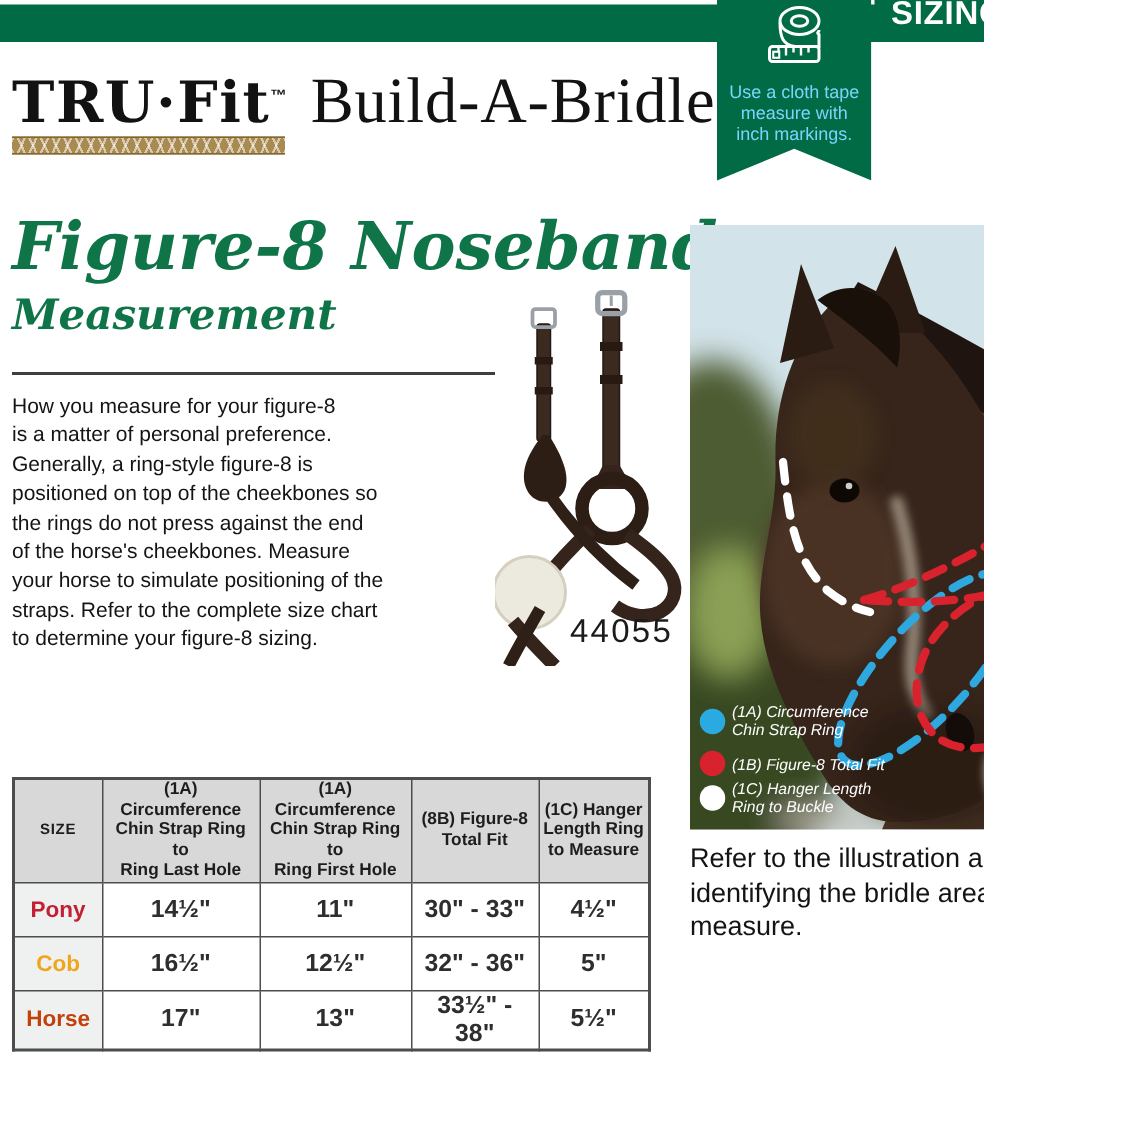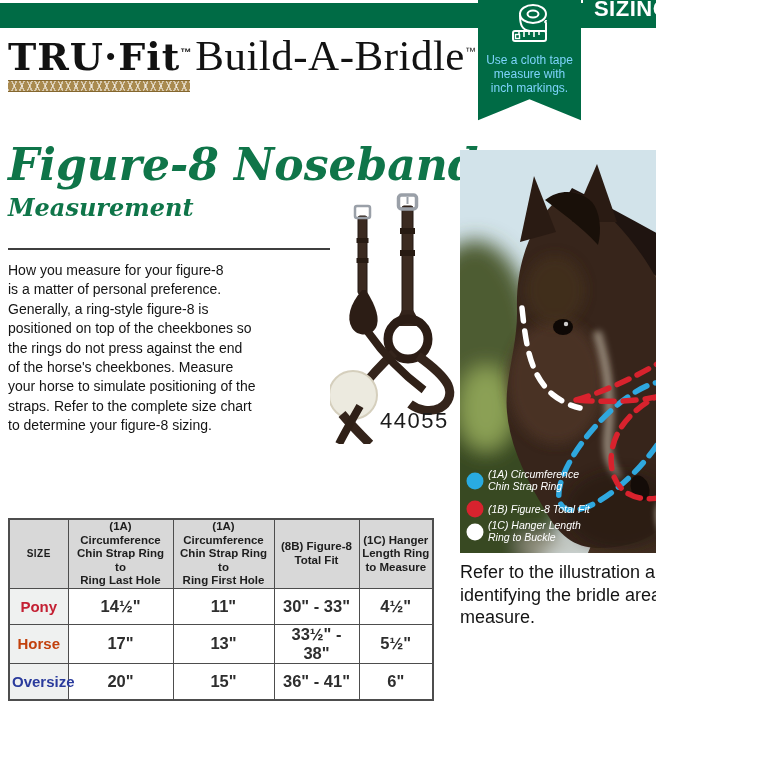--- a/index.html
+++ b/index.html
@@ -13,35 +13,35 @@
   .sg-text{color:#fff;font-weight:bold;font-size:22px;line-height:27px;margin-top:-5px;
            letter-spacing:.5px;white-space:nowrap;}
 
   
   .ribbon{position:absolute;left:478px;top:0;width:103px;height:124px;z-index:5;
           clip-path:polygon(0 0,100% 0,100% 97%,50% 80%,0 97%);text-align:center;}
   .ribbon-text{margin-top:2px;color:#7dd3fc;font-size:12px;line-height:1.18;white-space:pre-line;}
   .tape-icon{margin-top:3px;}
 
   
-  .logo{position:absolute;left:8px;top:34px;display:flex;align-items:baseline;gap:3px;color:#121212;}
+  .logo{position:absolute;left:8px;top:46px;display:flex;align-items:baseline;gap:15px;color:#121212;}
   .trufit{position:relative;font-family:"DejaVu Serif",serif;font-weight:bold;font-size:38px;
           letter-spacing:1px;line-height:1;}
   .braid{position:absolute;left:0;right:2px;top:42px;height:10px;border-top:1px solid #84672f;border-bottom:1px solid #84672f;
          background:
            repeating-linear-gradient(115deg,rgba(255,255,255,.55) 0 1.5px,transparent 1.5px 7px),
            repeating-linear-gradient(65deg,rgba(255,255,255,.55) 0 1.5px,transparent 1.5px 7px);}
   .bab{font-family:"Liberation Serif",serif;font-size:43px;line-height:1;letter-spacing:.5px;}
   .tm{font-size:11px;vertical-align:super;font-family:"Liberation Sans",sans-serif;}
 
   
   .h1{position:absolute;left:8px;top:143px;font-family:"DejaVu Serif",serif;font-style:italic;
       font-weight:bold;font-size:44px;line-height:1;}
   .h2{position:absolute;left:8px;top:196px;font-family:"DejaVu Serif",serif;font-style:italic;
-      font-weight:bold;font-size:24px;line-height:1;}
+      font-weight:bold;font-size:28px;line-height:1;}
   .rule{position:absolute;left:8px;top:248px;width:322px;height:2px;background:#3f3f3f;}
 
   .intro{position:absolute;left:8px;top:261px;width:330px;font-size:14px;line-height:19.4px;
          color:#141414;white-space:pre-line;}
 
   
   .product{position:absolute;left:330px;top:192px;width:126px;height:252px;}
   .item-number{position:absolute;left:50px;top:216px;font-size:22px;letter-spacing:1.5px;color:#1b1b1b;}
 
   
@@ -237,29 +237,29 @@
     </thead>
     <tbody>
       <tr>
         <th style="color: rgb(196, 32, 51);">Pony</th>
         <td>14½"</td>
         <td>11"</td>
         <td>30" - 33"</td>
         <td>4½"</td>
       </tr>
       <tr>
+        <th style="color: rgb(239, 165, 29);">Cob</th>
+        <td>16½"</td>
+        <td>12½"</td>
+        <td>32" - 36"</td>
+        <td>5"</td>
+      </tr>
+      <tr>
         <th style="color: #c2410c;">Horse</th>
         <td>17"</td>
         <td>13"</td>
         <td>33½" - 38"</td>
         <td>5½"</td>
       </tr>
-      <tr>
-        <th style="color: rgb(42, 59, 156);">Oversize</th>
-        <td>20"</td>
-        <td>15"</td>
-        <td>36" - 41"</td>
-        <td>6"</td>
-      </tr>
     </tbody>
   </table>
 
 </div>
 
 </body></html>

